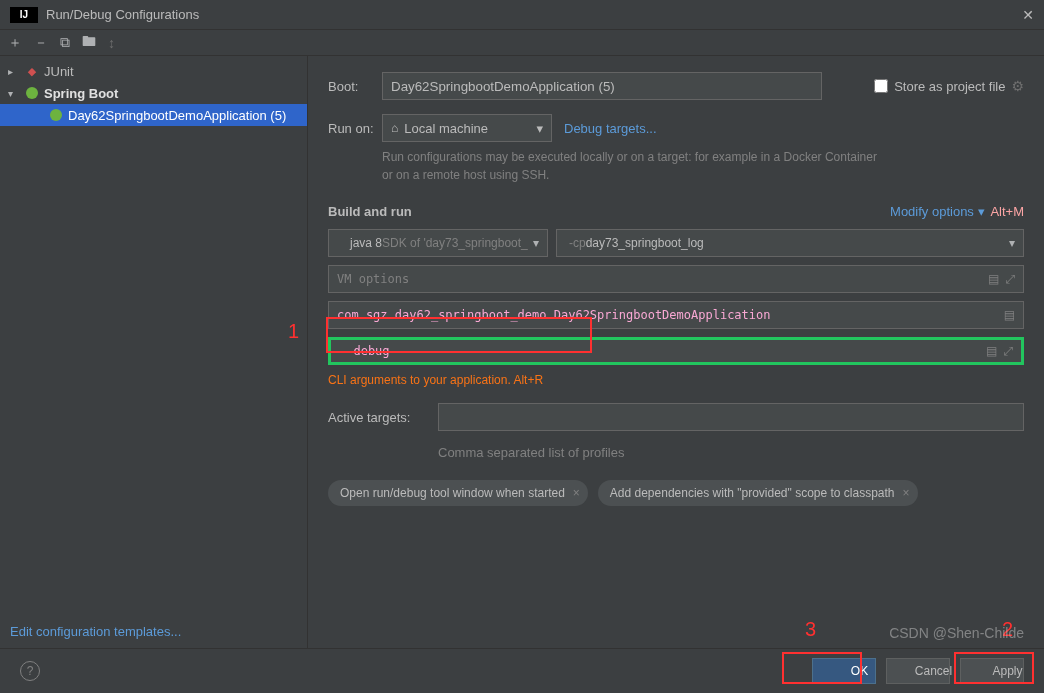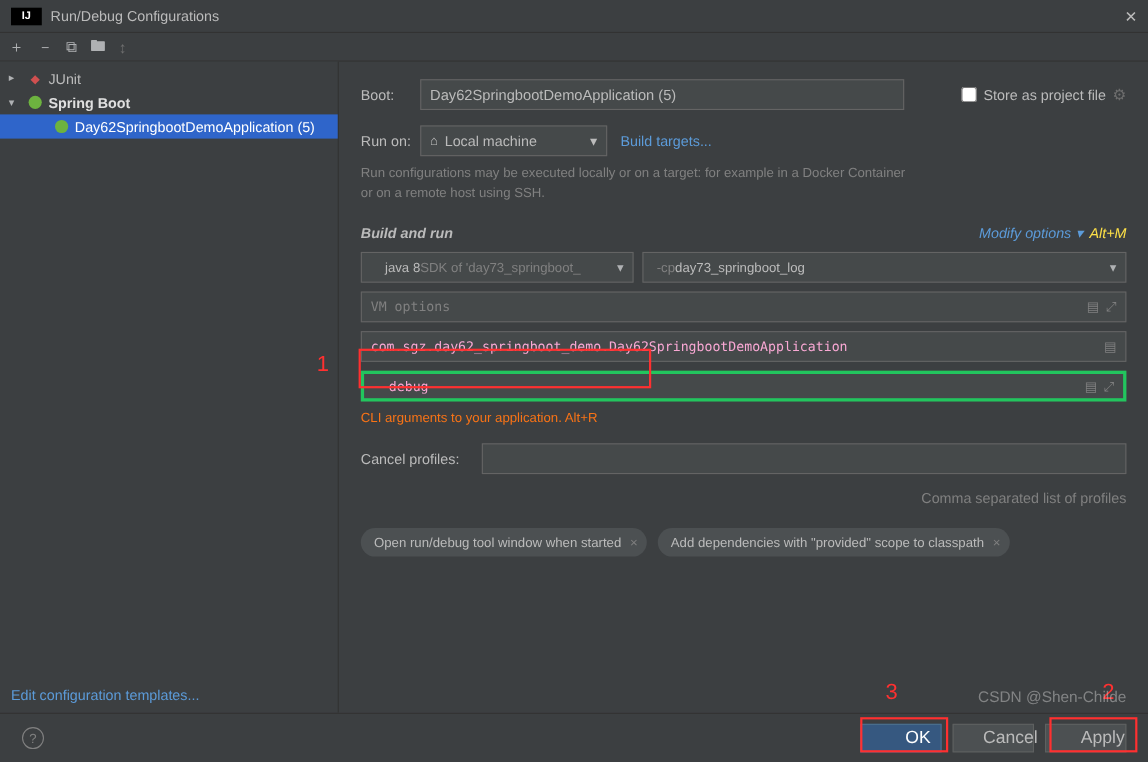--- a/index.html
+++ b/index.html
@@ -36,56 +36,56 @@
 .row .checkbox { display: flex; align-items: center; gap: 6px; margin-left: 20px; color: #bbbbbb; white-space: nowrap; }
 .row .checkbox input { width: 14px; height: 14px; }
 .row .gear { margin-left: 6px; color: #6e6e6e; font-size: 14px; }
 
 .row.runon .lbl { width: 54px; }
 .row.runon .dropdown { display: flex; align-items: center; background: #45494a; border: 1px solid #646464; height: 28px; padding: 0 8px; color: #bbbbbb; width: 170px; }
 .row.runon .dropdown .dd-icon { margin-right: 6px; font-size: 12px; }
 .row.runon .dropdown .dd-arrow { margin-left: auto; }
 .row.runon .link { color: #5c9bd9; margin-left: 12px; cursor: pointer; }
 
-.hint { color: #808080; font-size: 12px; margin-top: -8px; margin-bottom: 20px; line-height: 1.5; max-width: 500px; }
-
-.section-row { display: flex; align-items: center; margin-bottom: 10px; font-style: italic; }
+.hint { color: #808080; font-size: 12px; margin-left: 54px; margin-top: -8px; margin-bottom: 20px; line-height: 1.5; max-width: 500px; }
+
+.section-row { display: flex; align-items: center; margin-bottom: 10px; }
 .section-title { font-weight: bold; color: #bbbbbb; flex: 1; }
 .modify-link { color: #5c9bd9; cursor: pointer; display: flex; align-items: center; gap: 4px; }
-.shortcut { color: #fde047; margin-left: 6px; }
+.shortcut { color: #fca5a5; margin-left: 6px; }
 
 .build-row { display: flex; gap: 8px; margin-bottom: 8px; }
 .combo { background: #45494a; border: 1px solid #646464; height: 28px; display: flex; align-items: center; padding: 0 8px; color: #bbbbbb; font-family: 'Consolas', monospace; font-size: 12px; }
 .combo .gray { color: #808080; }
 .combo .dd-arrow { margin-left: auto; color: #afb1b3; }
-.combo.sdk { width: 248px; padding-left: 21px; }
+.combo.sdk { width: 220px; padding-left: 21px; }
 .combo.cp { flex: 1; padding-left: 12px; }
 
 .textfield { background: #45494a; border: 1px solid #646464; height: 28px; display: flex; align-items: center; padding: 0 8px; color: #bbbbbb; font-family: 'Consolas', monospace; font-size: 12px; margin-bottom: 8px; position: relative; }
 .textfield input { background: transparent; border: none; color: #f9a8d4; flex: 1; font-family: inherit; font-size: inherit; outline: none; }
 .textfield input::placeholder { color: #808080; }
 .textfield .field-icons { display: flex; gap: 6px; color: #808080; }
 .textfield.highlighted { border: 3px solid #22c55e; justify-content: center; }
 
 .field-hint { color: #f97316; font-size: 12px; margin-bottom: 16px; }
 
 .row.profiles .lbl { width: 110px; }
-.profiles-hint { color: #808080; margin-left: 110px; margin-top: 6px; margin-bottom: 20px; text-align: right; }
+.profiles-hint { color: #808080; margin-left: 110px; margin-top: 6px; margin-bottom: 20px; }
 
 .chips { display: flex; gap: 10px; margin-bottom: 20px; }
 .chip { background: #4c5052; border-radius: 14px; height: 26px; display: flex; align-items: center; padding: 0 8px 0 12px; color: #bbbbbb; font-size: 12px; }
 .chip .x { margin-left: 8px; color: #808080; cursor: pointer; }
 
 .footer-left { position: absolute; bottom: 54px; left: 10px; }
 .footer-left .link { color: #5c9bd9; cursor: pointer; font-size: 13px; }
 
 .bottom-bar { position: absolute; bottom: 0; left: 0; right: 0; height: 45px; background: #3c3f41; border-top: 1px solid #323232; display: flex; align-items: center; padding: 0 20px; }
 .help-icon { width: 20px; height: 20px; border: 1px solid #808080; border-radius: 50%; display: flex; align-items: center; justify-content: center; color: #808080; cursor: pointer; font-size: 12px; }
 .buttons { margin-left: auto; display: flex; gap: 10px; }
-.btn { width: 74px; height: 26px; display: flex; align-items: center; justify-content: center; font-size: 16px; cursor: pointer; border: 1px solid #5e6060; background: #4c5052; color: #bbbbbb; padding-left: 31px; }
+.btn { width: 64px; height: 26px; display: flex; align-items: center; justify-content: center; font-size: 12px; cursor: pointer; border: 1px solid #5e6060; background: #4c5052; color: #bbbbbb; padding-left: 31px; }
 .btn.primary { background: #365880; border: 1px solid #4c708c; color: #fff; }
 
 .annot { position: absolute; color: #ff3030; font-size: 20px; font-weight: normal; pointer-events: none; }
 .annot-box { position: absolute; border: 2px solid #ff3030; pointer-events: none; }
 
 .watermark { position: absolute; bottom: 52px; right: 20px; color: rgba(200,200,200,0.5); font-size: 14px; }
 </style>
 </head>
 <body>
 
@@ -136,21 +136,21 @@
       <span class="gear">⚙</span>
     </div>
 
     <div class="row runon">
       <span class="lbl">Run on:</span>
       <div class="dropdown">
         <span class="dd-icon">⌂</span>
         <span>Local machine</span>
         <span class="dd-arrow">▾</span>
       </div>
-      <span class="link">Build targets...</span>
+      <span class="link">Debug targets...</span>
     </div>
     <div class="hint">Run configurations may be executed locally or on a target: for example in a Docker Container or on a remote host using SSH.</div>
 
     <div class="section-row">
       <span class="section-title">Build and run</span>
       <span class="modify-link">
         <span>Modify options</span>
         <span>▾</span>
       </span>
       <span class="shortcut">Alt+M</span>
@@ -187,21 +187,21 @@
     <div class="textfield highlighted">
       <input value="--debug" style="">
       <span class="field-icons">
           <span>▤</span>
           <span>⤢</span>
         </span>
     </div>
     <div class="field-hint">CLI arguments to your application. Alt+R</div>
 
     <div class="row profiles">
-      <span class="lbl">Cancel profiles:</span>
+      <span class="lbl">Active targets:</span>
       <input class="input" style="">
     </div>
     <div class="profiles-hint">Comma separated list of profiles</div>
 
     <div class="chips">
       <div class="chip">
         <span>Open run/debug tool window when started</span>
         <span class="x">×</span>
       </div>
       <div class="chip">

